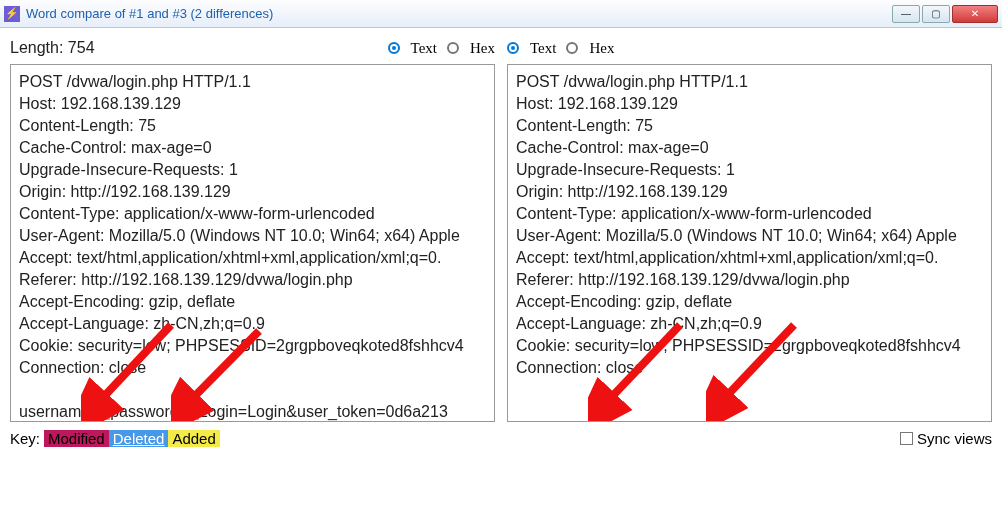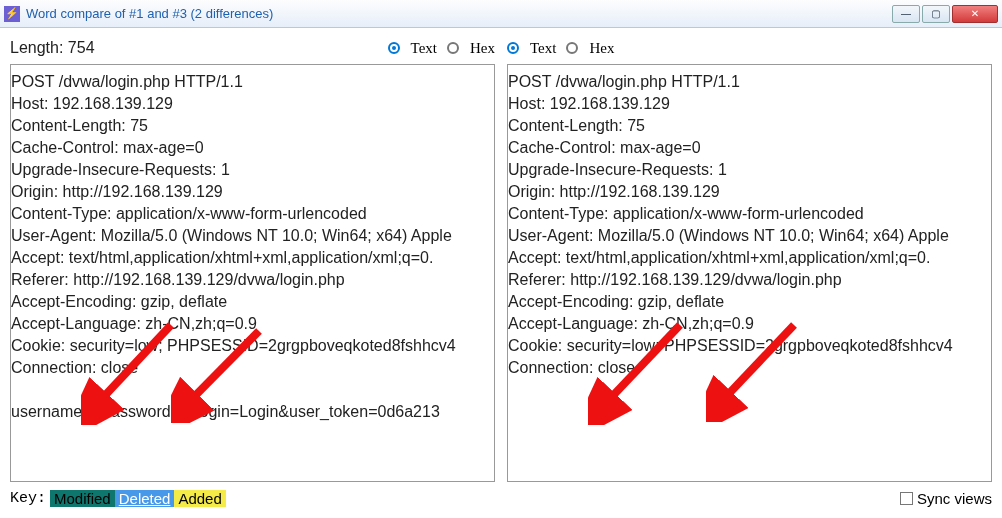--- a/index.html
+++ b/index.html
@@ -12,27 +12,27 @@
   .win-btn.close { background: linear-gradient(#f08080,#d43a3a); border-color:#a03030; color:#fff; width:46px; }
   .panes { display: flex; gap: 12px; padding: 6px 10px 4px 10px; align-items: flex-end; }
   .pane { flex: 1; display: flex; flex-direction: column; min-width: 0; }
   .pane-header { display: flex; align-items: center; height: 28px; }
   .len-label { font-size: 16px; color: #222; flex: 1; }
   .radio-group { display: flex; align-items: center; gap: 10px; font-size: 15px; }
   .radio { display: inline-flex; align-items: center; gap: 11px; font-family: Liberation Serif, serif; }
   .radio .dot { width: 12px; height: 12px; border: 2px solid #777; border-radius: 50%; display: inline-block; position: relative; }
   .radio.selected .dot { border-color: #0078d7; }
   .radio.selected .dot::after { content:""; position:absolute; inset:2px; background:#0078d7; border-radius:50%; }
-  .content-box { border: 1px solid #999; height: 418px; margin-top: 2px; padding: 6px 0; font-size: 16px; line-height: 22px; color: #222; overflow: hidden; white-space: nowrap; position: relative; background:#fff; }
+  .content-box { border: 1px solid #999; height: 358px; margin-top: 2px; padding: 6px 8px; font-size: 16px; line-height: 22px; color: #222; overflow: hidden; white-space: nowrap; position: relative; background:#fff; }
   .content-box .line { white-space: pre; overflow: hidden; }
   .hl { background: #ee9e6b; }
   .footer { display: flex; align-items: center; padding: 4px 10px 8px 10px; height: 28px; }
-  .key-label { font-size: 15px; margin-right: 4px; font-family: Liberation Mono, monospace; }
+  .key-label { font-size: 15px; margin-right: 4px; }
   .swatch { padding: 0 4px; font-size: 15px; }
-  .sw-mod { background: #0f766e; }
+  .sw-mod { background: #be185d; }
   .sw-del { background: #4798e8; color: #fff; text-decoration: underline; }
   .sw-add { background: #f4eb49; }
   .footer-spacer { flex: 1; }
   .sync { display: flex; align-items: center; gap: 4px; font-size: 15px; }
   .sync .cb { width: 13px; height: 13px; border: 1px solid #777; background: #fff; }
   .arrow { position: absolute; pointer-events: none; }
 </style>
 </head>
 <body>
 

